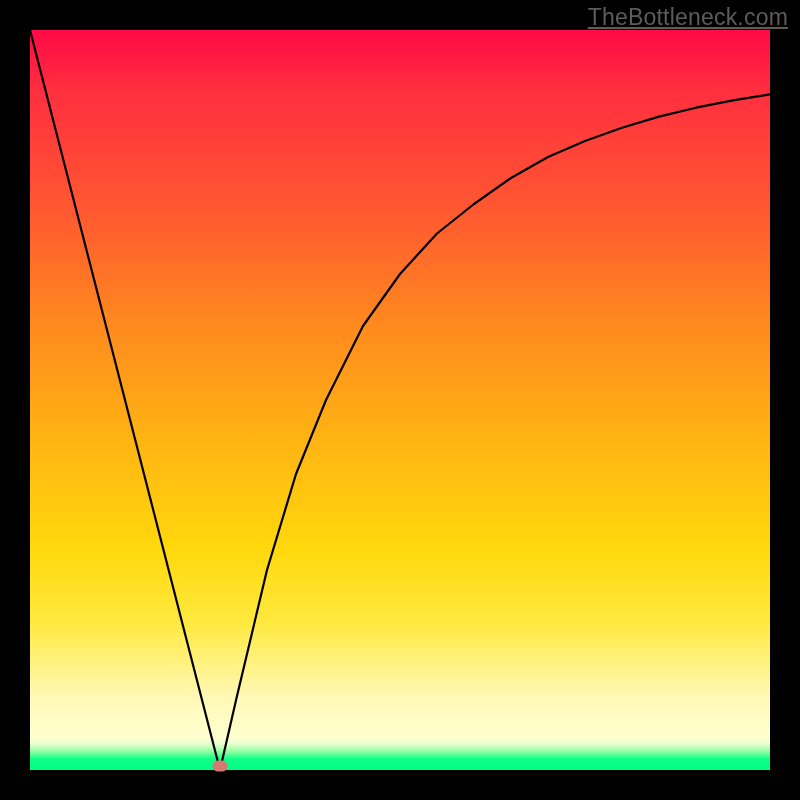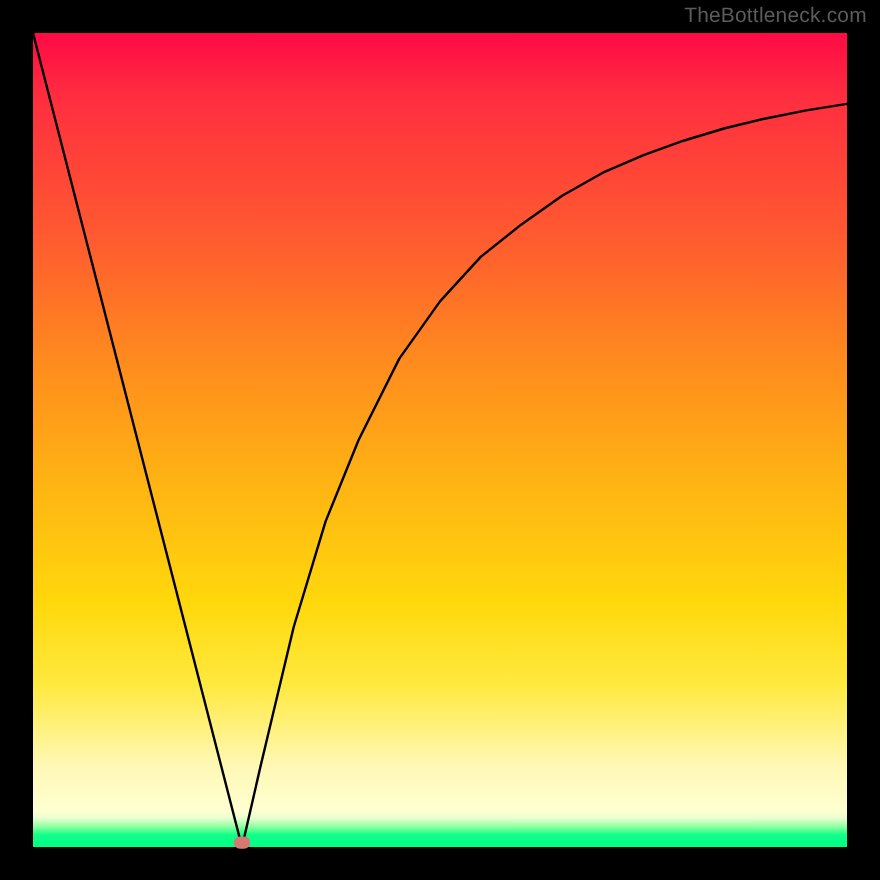--- a/index.html
+++ b/index.html
@@ -54,22 +54,23 @@
     height: 11px;
     border-radius: 6px;
     background: #d47a72;
     transform: translate(-50%, -50%);
   }
   .attribution {
     position: absolute;
     top: 4px;
     right: 12px;
     color: #5c5c5c;
-    font-size: 19px;
+    font-size: 23px;
     letter-spacing: 0.2px;
+    text-decoration: underline;
   }
 </style>
 </head>
 <body>
 
 <div class="frame">
   <div class="plot-area">
     <svg class="curve-svg" viewBox="0 0 740 740" preserveAspectRatio="none">
       <path d="M 0 0
                L 190 740

